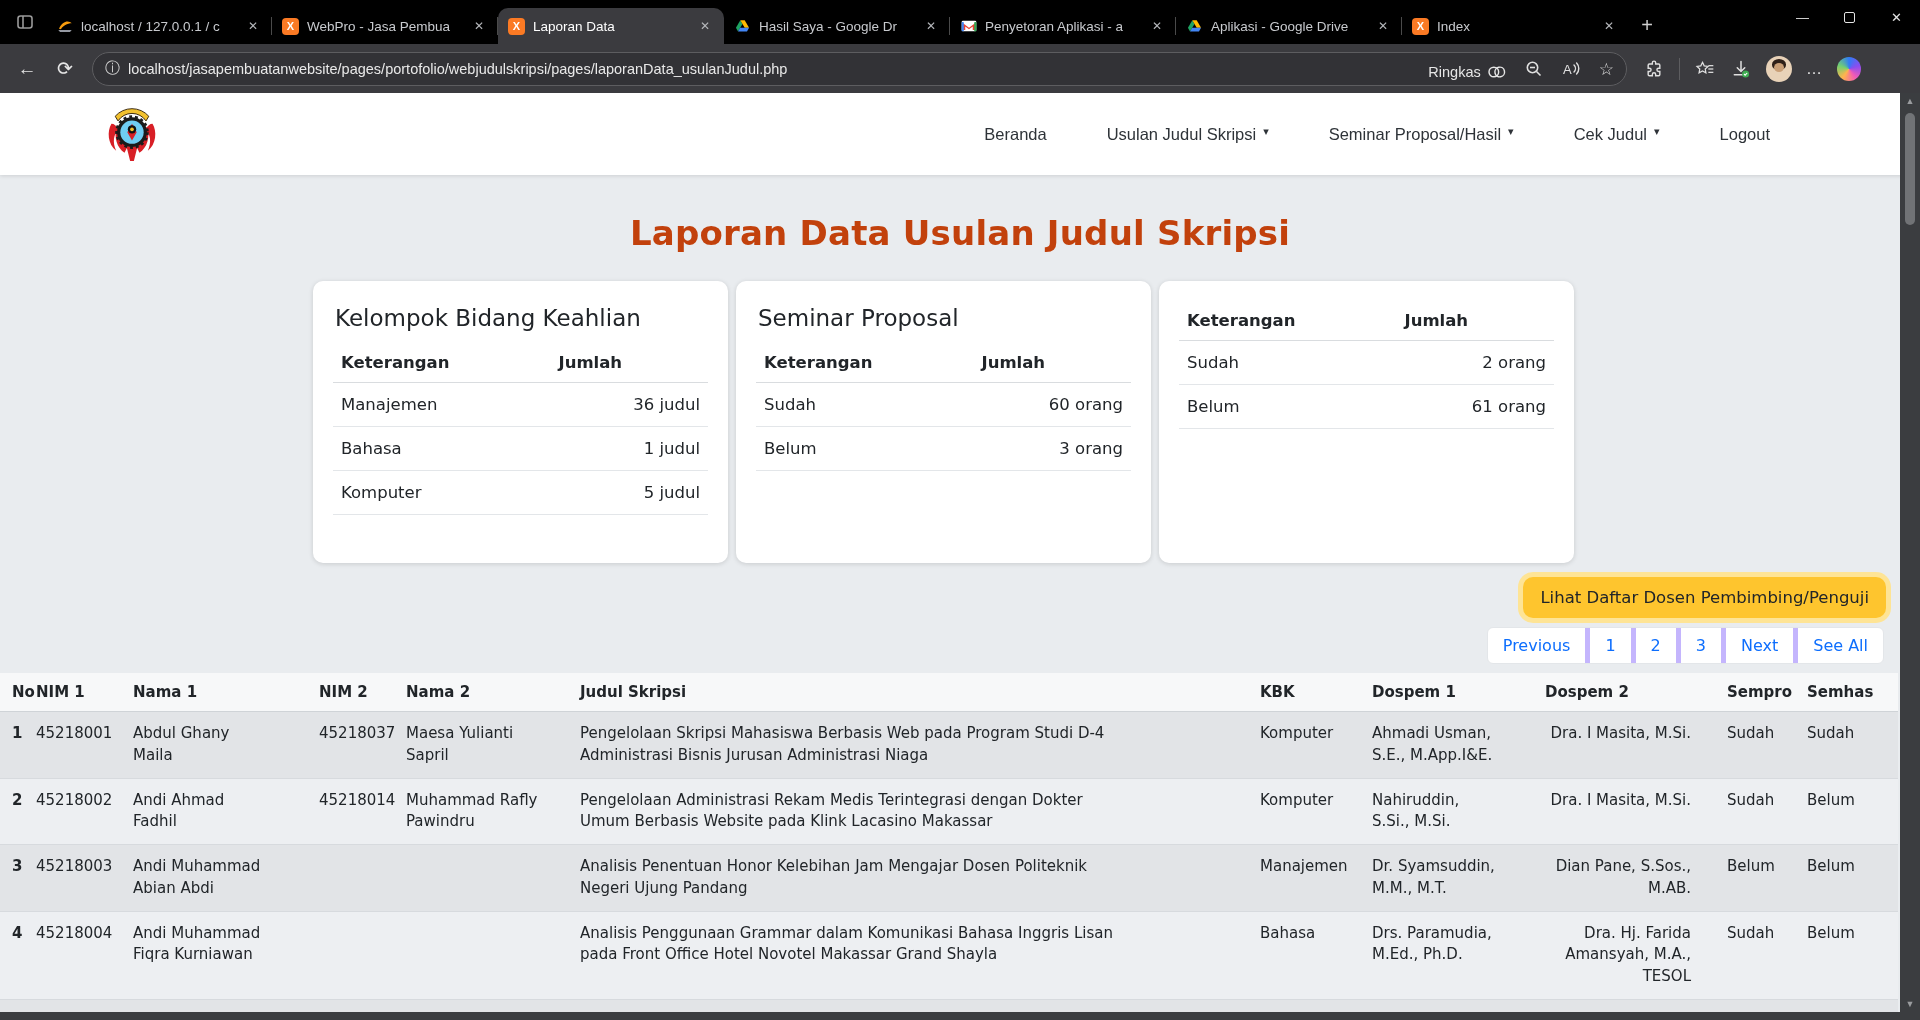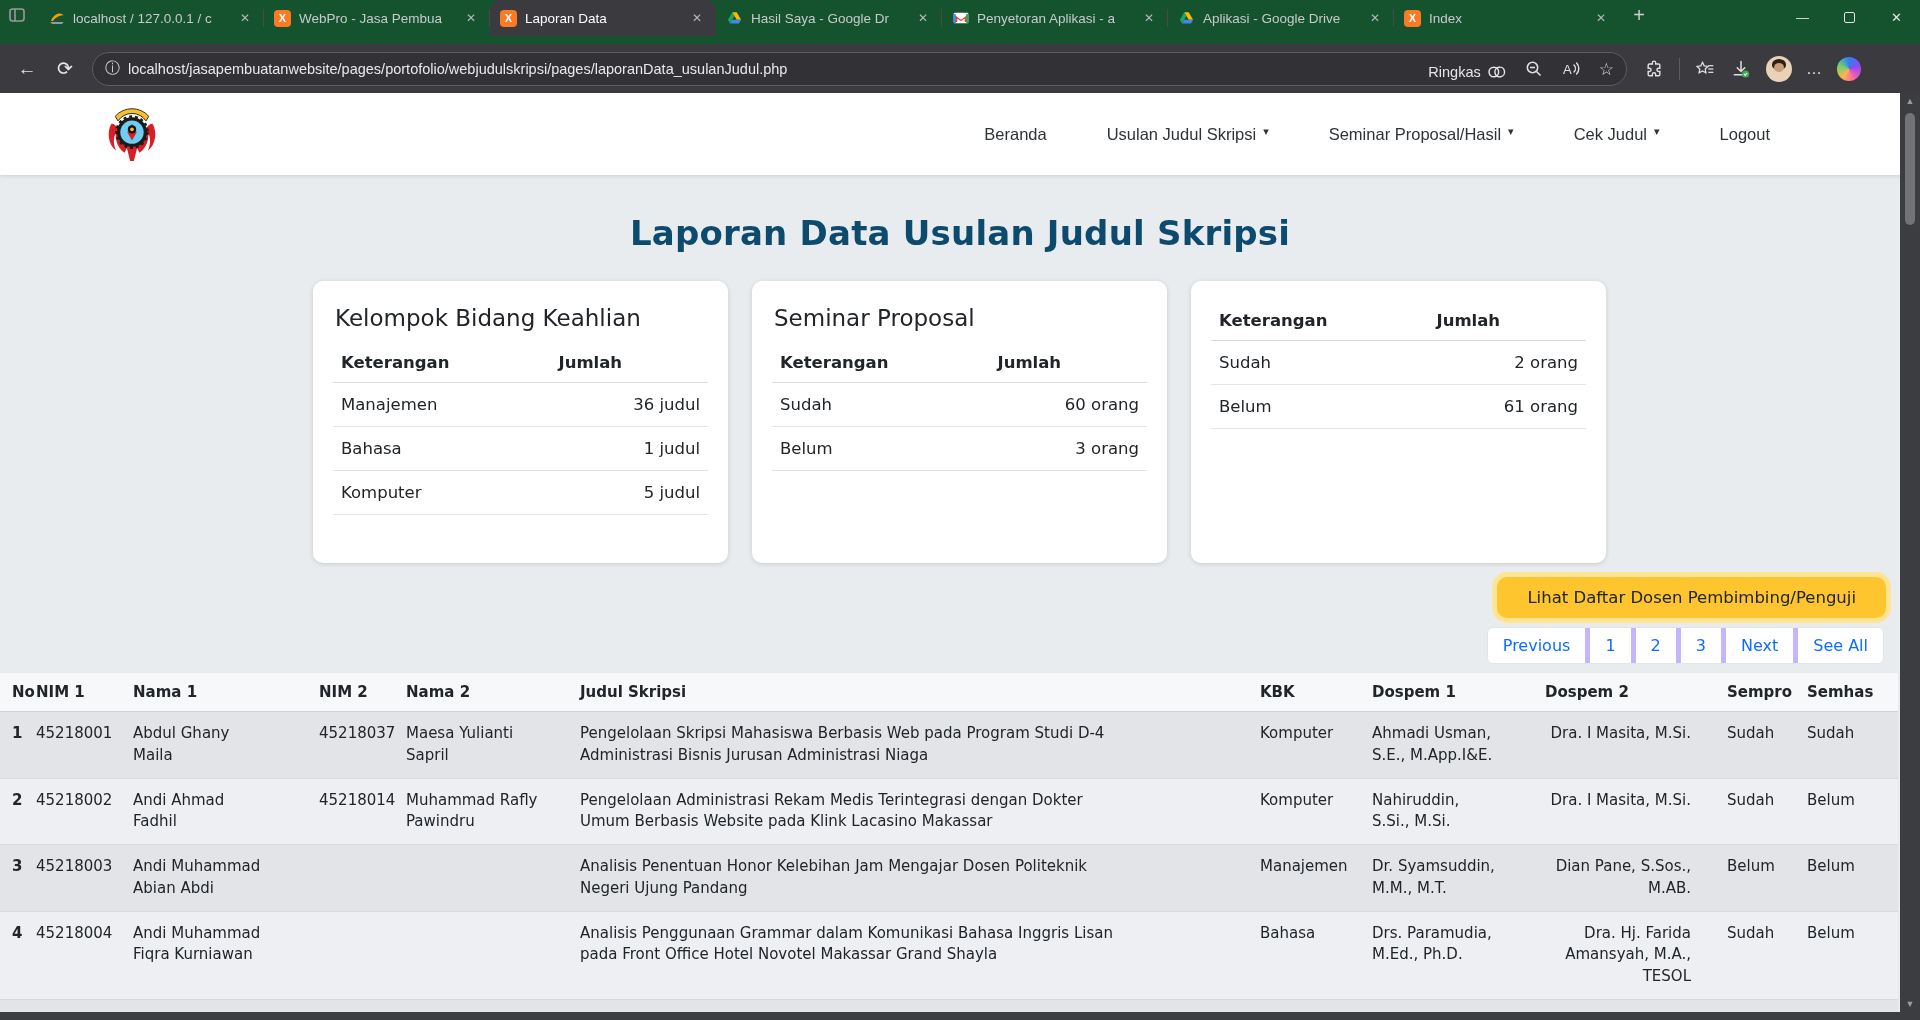--- a/index.html
+++ b/index.html
@@ -1,20 +1,20 @@
 <!DOCTYPE html>
 <html><head>
 <meta charset="utf-8">
 <style>
   * { margin:0; padding:0; box-sizing:border-box; }
   html,body { width:1920px; height:1020px; overflow:hidden; background:#1f1f1f;
     font-family:"Liberation Sans", sans-serif; }
 
   
-  .tabstrip { height:44px; background:#14532d; display:flex; }
+  .tabstrip { height:44px; background:#000000; display:flex; align-items:flex-end; padding-left:8px; }
   .tab-actions { width:30px; height:30px; margin:0 6px 7px 2px; border-radius:6px;
     display:flex; align-items:center; justify-content:center; }
   .tab-actions svg { display:block; }
   .tab { width:226px; height:36px; display:flex; align-items:center; gap:8px; padding:0 10px;
     color:#c8cace; font-size:13.5px; position:relative; }
   .tab .sep { position:absolute; right:0; top:9px; height:18px; width:1px; background:#4a4a4a; }
   .tab.active { background:#3b3b3f; border-radius:10px 10px 0 0; color:#fff; }
   .tab-title { flex:1; white-space:nowrap; overflow:hidden; }
   .tab-close { color:#b5b7bb; font-size:12px; padding:2px 4px; border-radius:4px; }
   .tab-icon { width:17px; height:17px; flex:0 0 17px; display:flex; align-items:center; justify-content:center; }
@@ -50,36 +50,36 @@
 
   .site-nav { height:82px; background:#ffffff; display:flex; align-items:center;
     padding:0 150px 0 104px; box-shadow:0 1px 4px rgba(0,0,0,.12); position:relative; z-index:2; }
   .logo { width:56px; height:58px; }
   .nav-links { margin-left:auto; display:flex; align-items:center; gap:60px; }
   .nav-link { font-size:16.5px; color:#2e3338; display:flex; gap:7px; cursor:default; }
   .caret { font-size:11px; color:#2e3338; }
 
   .content { padding-top:2px; }
   .page-title { text-align:center; width:1294px; margin:36px auto 0 auto; font-size:34px; font-weight:bold;
-    color:#0c4a6e; font-family:"DejaVu Sans", sans-serif; letter-spacing:.2px; }
-
-  .cards { width:1294px; margin:28px auto 0 auto; display:flex; gap:24px; }
+    color:#c2410c; font-family:"DejaVu Sans", sans-serif; letter-spacing:.2px; }
+
+  .cards { width:1294px; margin:28px auto 0 auto; display:flex; gap:8px; }
   .card { width:415px; height:282px; background:#fff; border-radius:10px;
     box-shadow:0 1px 5px rgba(0,0,0,.14); padding:20px 20px 0 20px; overflow:hidden;
     font-family:"DejaVu Sans", sans-serif; }
   .card-title { font-size:23px; color:#212529; margin:4px 0 12px 2px; font-weight:normal; }
   .card table { width:100%; border-collapse:collapse; font-size:16.5px; color:#212529; }
   .card th { text-align:left; font-weight:bold; padding:10px 8px; border-bottom:1px solid #d9dcdf; }
   .card th.num, .card td.num { width:42%; }
   .card td { padding:12px 8px; border-bottom:1px solid #e3e6e9; }
   .card td.num { text-align:right; }
 
   .actions-row { width:1896px; margin:14px 0 0 0; display:flex; justify-content:flex-end; padding-right:10px; }
   .btn-warning { background:#fec52e; color:#212529; font-size:16.5px; font-family:"DejaVu Sans", sans-serif;
-    padding:11px 30px; border:none; border-radius:10px; box-shadow:0 0 0 5px #fee495; cursor:pointer; }
+    padding:11px 17px; border:none; border-radius:10px; box-shadow:0 0 0 5px #fee495; cursor:pointer; }
   .pagination-row { width:1896px; display:flex; justify-content:flex-end; margin-top:9px; padding-right:12px; }
   .pagination { display:flex; background:#fff; border-radius:6px; overflow:hidden; border:1px solid #e3e6e9; }
   .page-item { padding:8px 15px; font-size:16px; color:#0d6efd; border-right:5px solid #c4b5fd;
     font-family:"DejaVu Sans", sans-serif; cursor:pointer; }
   .page-item:last-child { border-right:none; }
 
   
   .data-table { width:1898px; border-collapse:collapse; margin-top:9px;
     font-family:"DejaVu Sans", sans-serif; font-size:15px; color:#212529; table-layout:fixed; }
   .data-table th { text-align:left; font-weight:bold; padding:10px 8px 10px 0; background:#f7f8f9;

